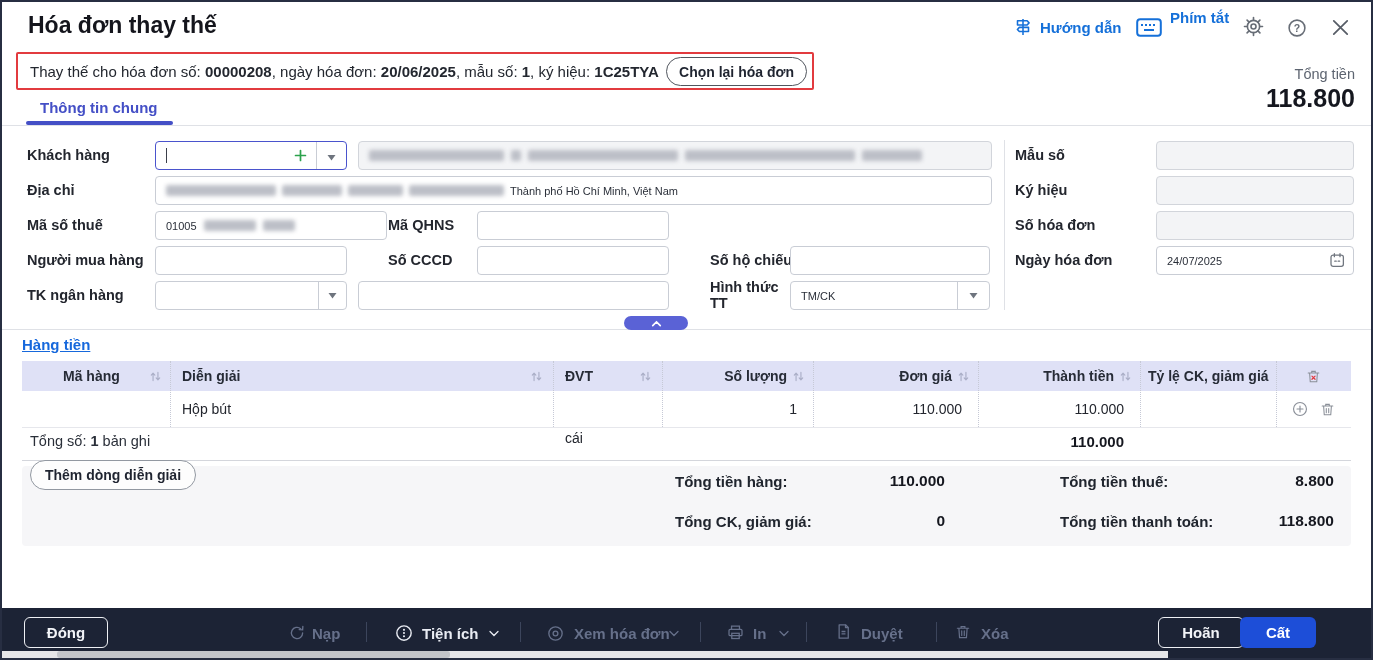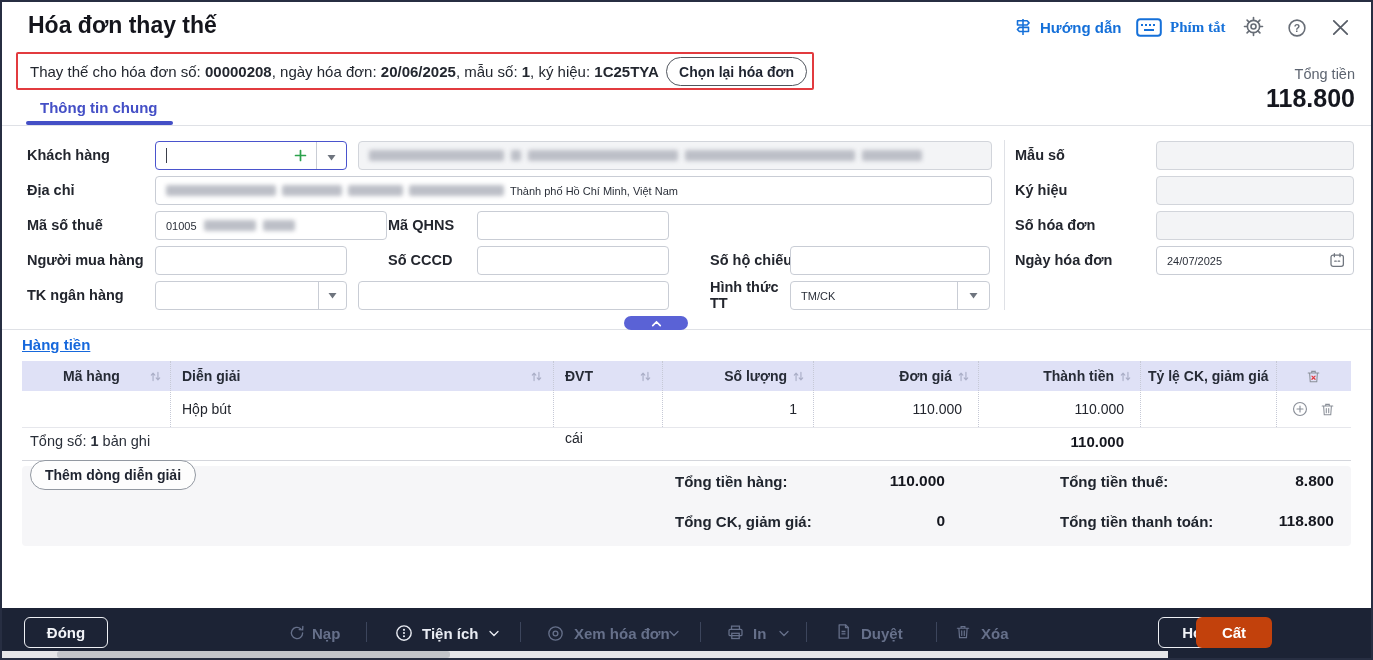--- a/index.html
+++ b/index.html
@@ -59,21 +59,21 @@
   <div class="abs" style="left:1136px;top:18px;">
     <svg width="26" height="19" viewBox="0 0 26 19" fill="none">
         <rect x="1.2" y="1.2" width="23.6" height="16.6" rx="3" stroke="#1570d9" stroke-width="2"></rect>
         <rect x="5" y="6" width="2" height="2" fill="#1570d9"></rect>
         <rect x="9" y="6" width="2" height="2" fill="#1570d9"></rect>
         <rect x="13" y="6" width="2" height="2" fill="#1570d9"></rect>
         <rect x="17" y="6" width="2" height="2" fill="#1570d9"></rect>
         <rect x="8" y="11" width="10" height="2" fill="#1570d9"></rect>
       </svg>
   </div>
-  <div class="abs toplink" style="left:1170px;top:19px;font-family:Liberation Serif, serif;">Phím tắt</div>
+  <div class="abs toplink" style="left:1170px;top:9px;">Phím tắt</div>
 
   <div class="abs" style="left:1242px;top:15px;">
     <svg width="23" height="23" viewBox="0 0 24 24" fill="none" stroke="#676d76" stroke-width="1.7" stroke-linecap="round">
         <circle cx="12" cy="12" r="6.4"></circle>
         <circle cx="12" cy="12" r="2.6"></circle>
         <path d="M12 2.6v3M12 18.4v3M2.6 12h3M18.4 12h3M5.3 5.3l2.1 2.1M16.6 16.6l2.1 2.1M18.7 5.3l-2.1 2.1M7.4 16.6l-2.1 2.1"></path>
       </svg>
   </div>
   <div class="abs" style="left:1286px;top:17px;">
     <svg width="22" height="22" viewBox="0 0 24 24">
@@ -383,18 +383,18 @@
   <div class="sep" style="left:936px;"></div>
 
   <div class="abs" style="left:954px;top:623px;">
     <svg width="18" height="18" viewBox="0 0 24 24" fill="none" stroke="#66708a" stroke-width="1.6" stroke-linecap="round">
         <path d="M4.5 7h15M9.5 7V4.8h5V7M6.5 7l.9 12.5h9.2L17.5 7M10.3 10.5v6M13.7 10.5v6"></path>
       </svg>
   </div>
   <div class="toolitem dim" style="left:981px;top:625px;">Xóa</div>
 
   <div class="barbtn ghost" style="left:1158px;width:86px;">Hoãn</div>
-  <div class="barbtn" style="left:1196px;width:76px;background:#c2410c;color:#fff;">Cất</div>
+  <div class="barbtn" style="left:1240px;width:76px;background:#1d4ed8;color:#fff;">Cất</div>
 
   <div class="abs" style="left:2px;top:651px;width:1166px;height:7px;background:#e6e6e8;"></div>
   <div class="abs" style="left:57px;top:651px;width:393px;height:7px;background:#c3c5ca;border-radius:3px;"></div>
 
 </div>
 
 </body></html>

